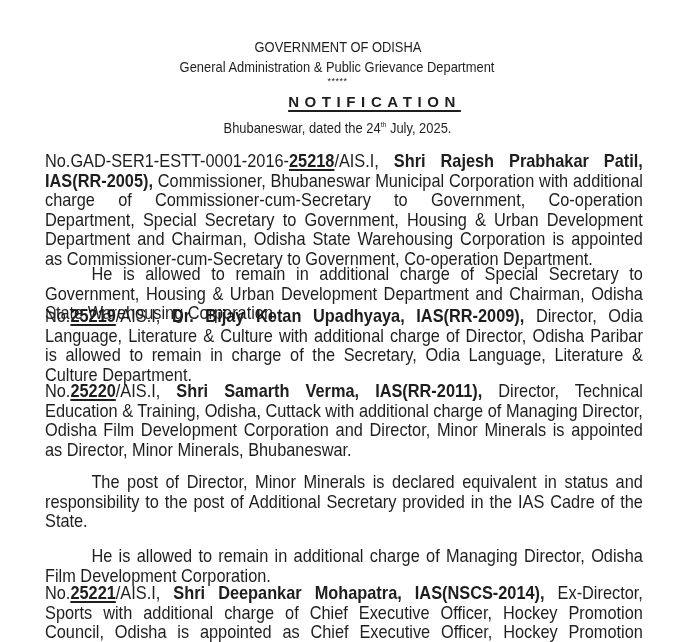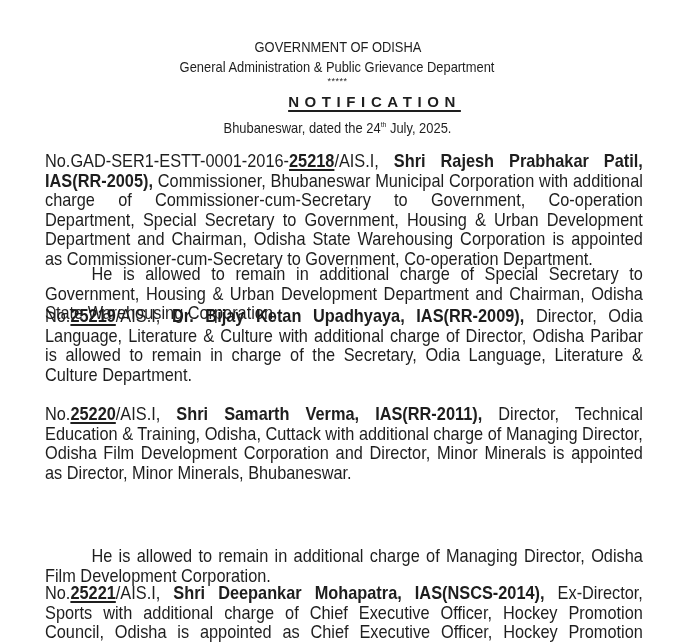--- a/index.html
+++ b/index.html
@@ -69,21 +69,21 @@
     .ref-no b.num {
       text-decoration: underline;
       text-underline-offset: 2px;
       text-decoration-thickness: 1.5px;
     }
     b { font-weight: bold; }
 
     #p1 { top: 151px; }
     #p2 { top: 264px; }
     #p3 { top: 306px; }
-    #p4 { top: 404px; }
+    #p4 { top: 381px; }
     #p5 { top: 472px; }
     #p6 { top: 546px; }
     #p7 { top: 583px; }
   </style>
 </head>
 <body>
 
 <div class="page">
 
   <div class="hdr gov">
@@ -107,20 +107,23 @@
     <div class="body-inner indent">He is allowed to remain in additional charge of Special Secretary to Government, Housing &amp; Urban Development Department and Chairman, Odisha State Warehousing Corporation.</div>
   </div>
 
   <div class="body-text" id="p3">
     <div class="body-inner ref-no"><span>No.</span><b class="num">25219</b><span>/AIS.I, </span><b>Dr. Bijay Ketan Upadhyaya, IAS(RR-2009),</b><span> Director, Odia Language, Literature &amp; Culture with additional charge of Director, Odisha Paribar is allowed to remain in charge of the Secretary, Odia Language, Literature &amp; Culture Department.</span></div>
   </div>
 
   <div class="body-text" id="p4">
     <div class="body-inner ref-no"><span>No.</span><b class="num">25220</b><span>/AIS.I, </span><b>Shri Samarth Verma, IAS(RR-2011),</b><span> Director, Technical Education &amp; Training, Odisha, Cuttack with additional charge of Managing Director, Odisha Film Development Corporation and Director, Minor Minerals is appointed as Director, Minor Minerals, Bhubaneswar.</span></div>
   </div>
+  <div class="body-text" id="p5">
+    <div class="body-inner indent">The post of Director, Minor Minerals is declared equivalent in status and responsibility to the post of Additional Secretary provided in the IAS Cadre of the State.</div>
+  </div>
   <div class="body-text" id="p6">
     <div class="body-inner indent">He is allowed to remain in additional charge of Managing Director, Odisha Film Development Corporation.</div>
   </div>
 
   <div class="body-text" id="p7">
     <div class="body-inner ref-no"><span>No.</span><b class="num">25221</b><span>/AIS.I, </span><b>Shri Deepankar Mohapatra, IAS(NSCS-2014),</b><span> Ex-Director, Sports with additional charge of Chief Executive Officer, Hockey Promotion Council, Odisha is appointed as Chief Executive Officer, Hockey Promotion Council, Odisha.</span></div>
   </div>
 
 </div>
 

